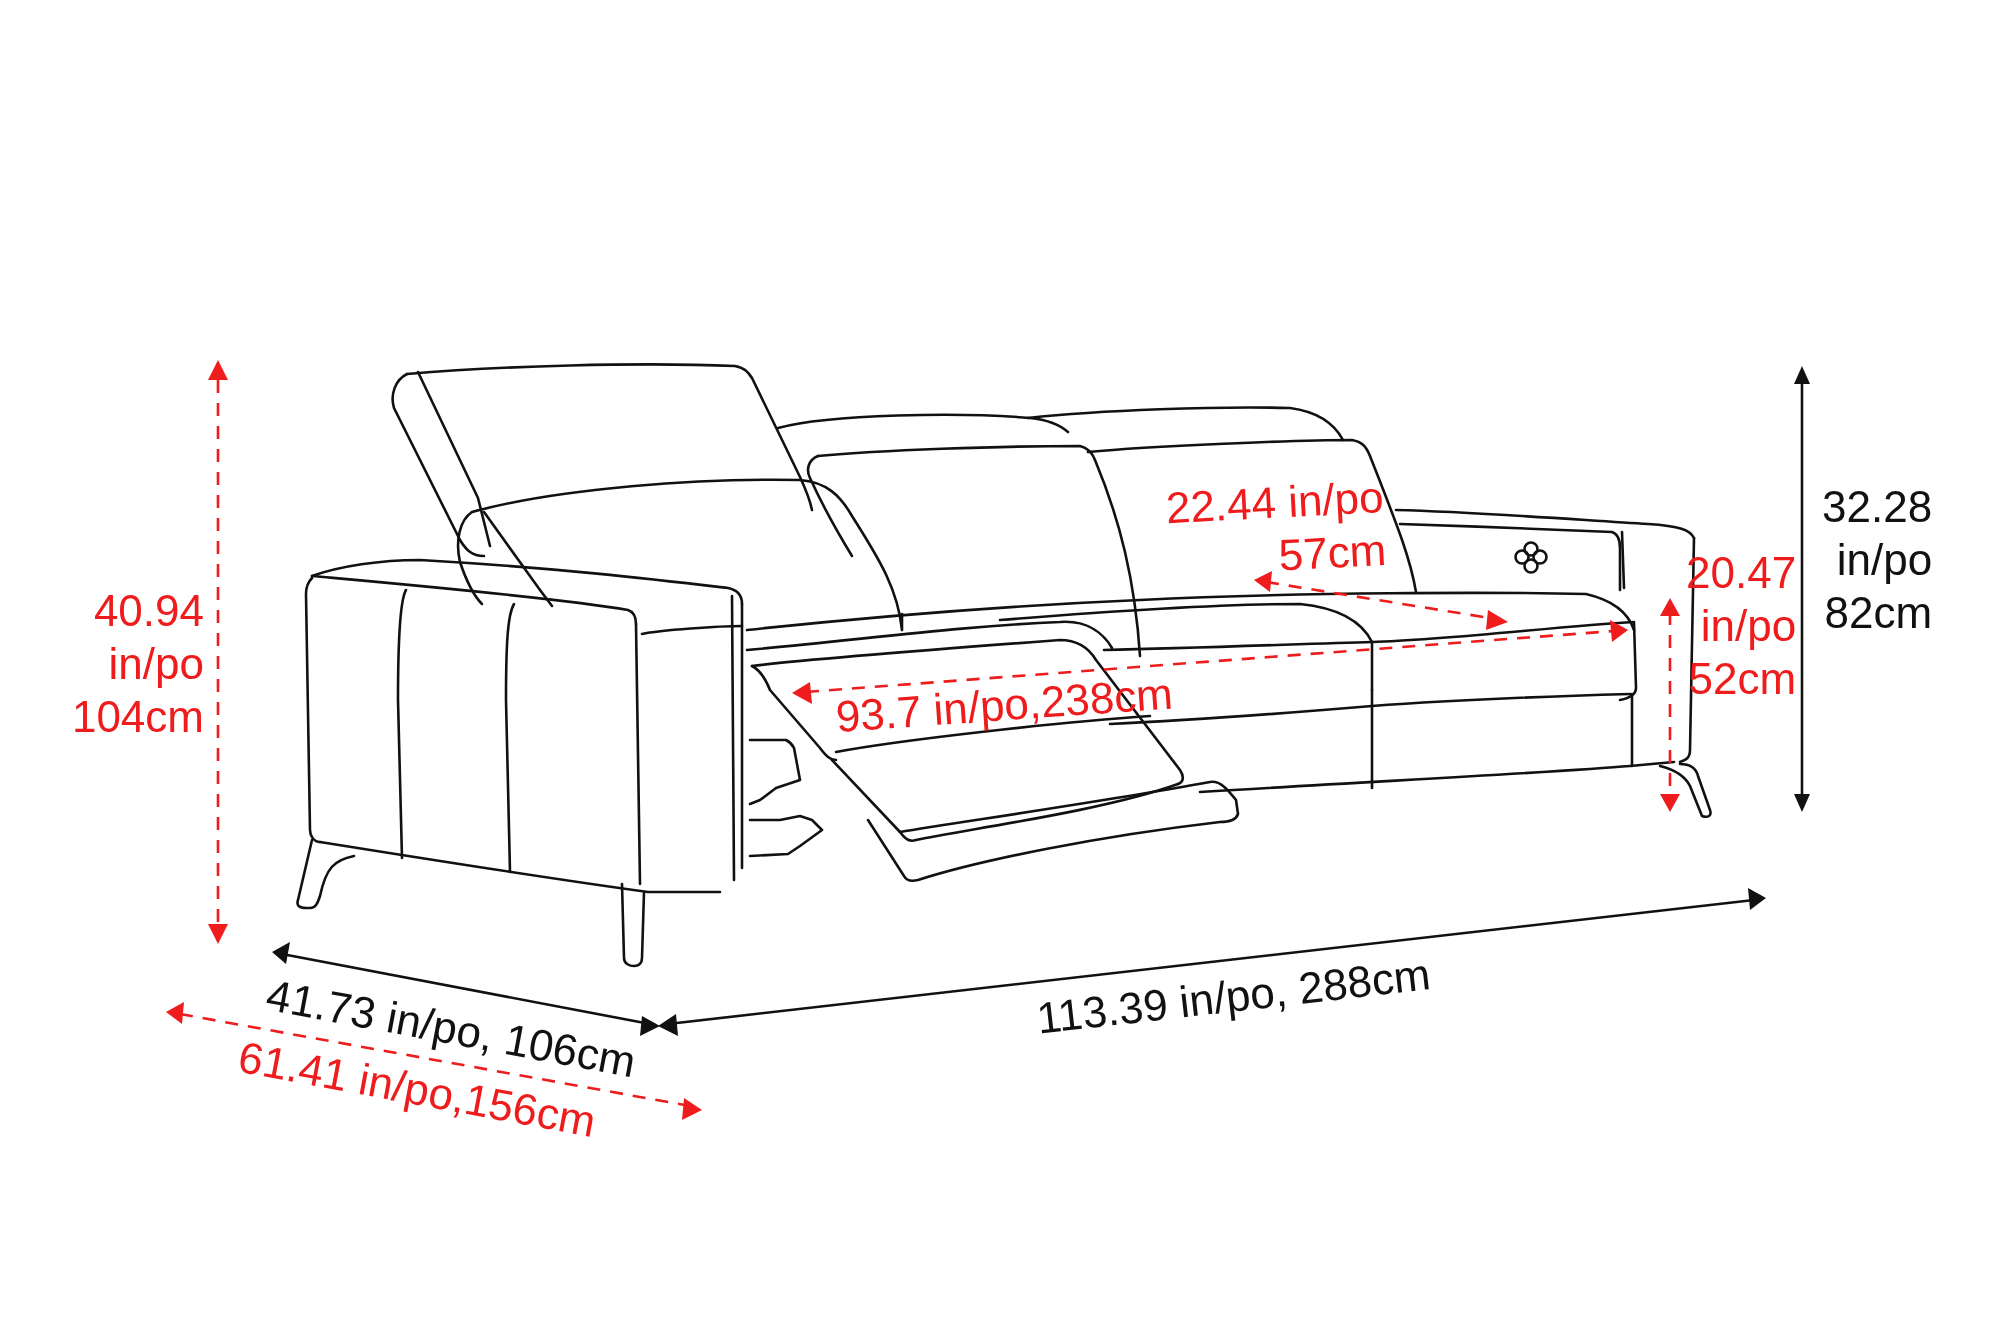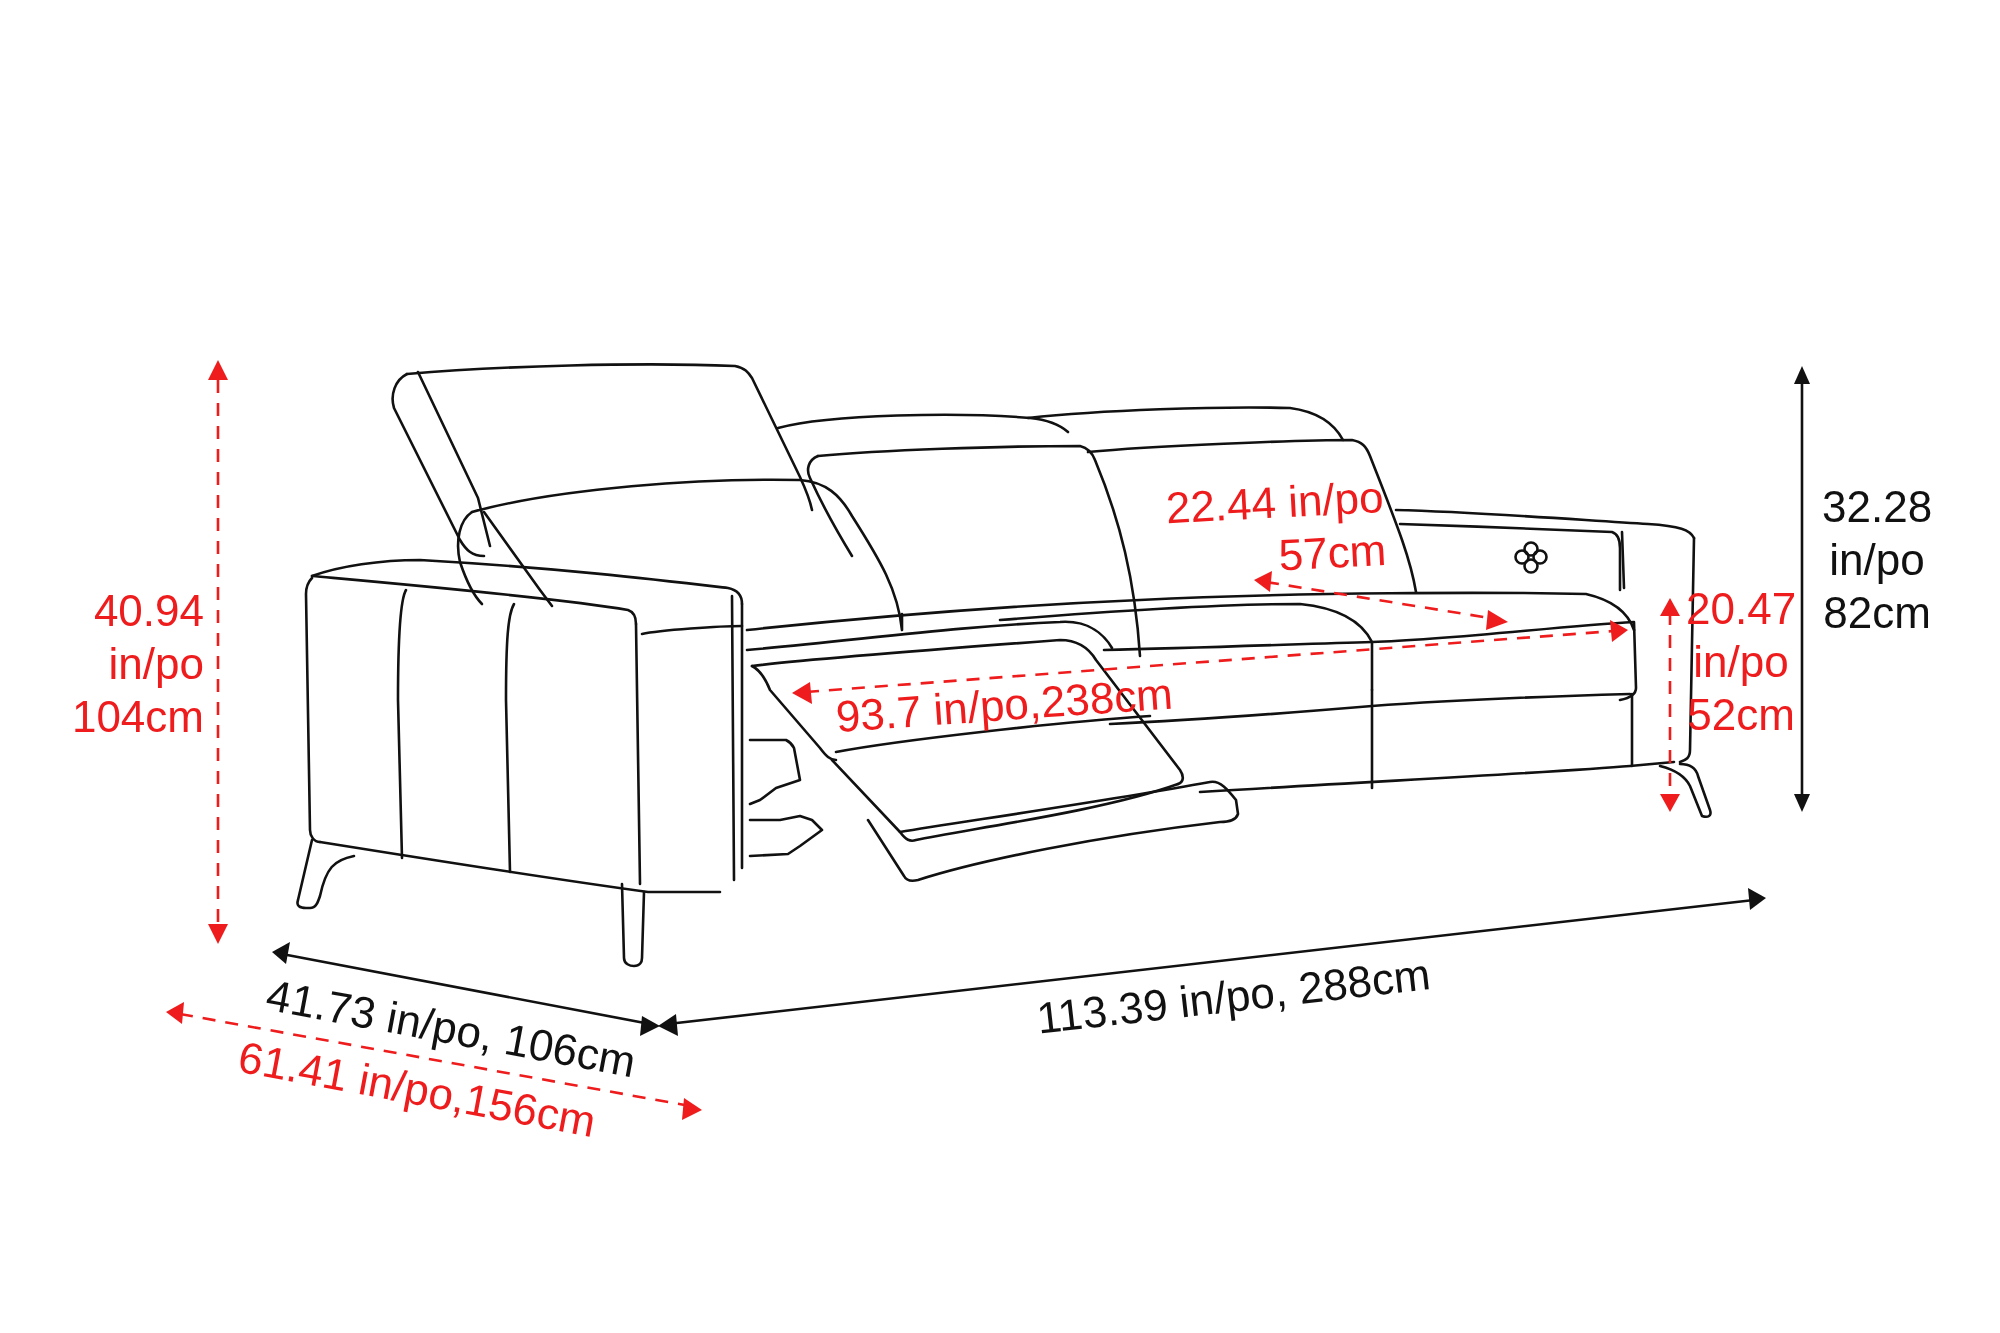--- a/index.html
+++ b/index.html
@@ -8,21 +8,21 @@
   #diagram { position: absolute; left: 0; top: 0; width: 2000px; height: 1333px; }
   .sofa path, .sofa line, .sofa polyline, .sofa ellipse, .sofa circle { fill: none; stroke: #111; stroke-width: 2.6; stroke-linejoin: round; stroke-linecap: round; }
   .dim-black { stroke: #111; stroke-width: 2.6; fill: none; }
   .dim-red { stroke: #ee1c1c; stroke-width: 2.6; fill: none; stroke-dasharray: 13 10; }
   .arrow-black { fill: #111; }
   .arrow-red { fill: #ee1c1c; }
   .label { position: absolute; font-size: 44px; line-height: 53px; white-space: nowrap; }
   .label.red { color: #ee1c1c; }
   .label.black { color: #111111; }
   .right { text-align: right; }
-  .left { text-align: center; }
+  .left { text-align: right; }
   .line { display: block; }
 </style>
 </head>
 <body>
 
 <svg id="diagram" viewBox="0 0 2000 1333" xmlns="http://www.w3.org/2000/svg">
   <g class="sofa">
 
     <path d="M778 428 C 830 414, 960 412, 1030 418 C 1050 420, 1060 425, 1068 432"></path>
     <path d="M1028 418 C 1100 410, 1220 406, 1290 408 C 1320 412, 1335 425, 1343 440"></path>
@@ -139,21 +139,21 @@
   <span class="line">in/po</span>
   <span class="line">104cm</span>
 </div>
 
 <div class="label black left" style="left:1822px; top:480px;">
   <span class="line">32.28</span>
   <span class="line">in/po</span>
   <span class="line">82cm</span>
 </div>
 
-<div class="label red left" style="left:1686px; top:546px;margin-top:36px;">
+<div class="label red left" style="left:1686px; top:546px;">
   <span class="line">20.47</span>
   <span class="line">in/po</span>
   <span class="line">52cm</span>
 </div>
 
 <div class="label red right" style="left:1150px; top:470px; width:232px; transform:rotate(-3deg); transform-origin:right top;">
   <span class="line">22.44 in/po</span>
   <span class="line">57cm</span>
 </div>
 

